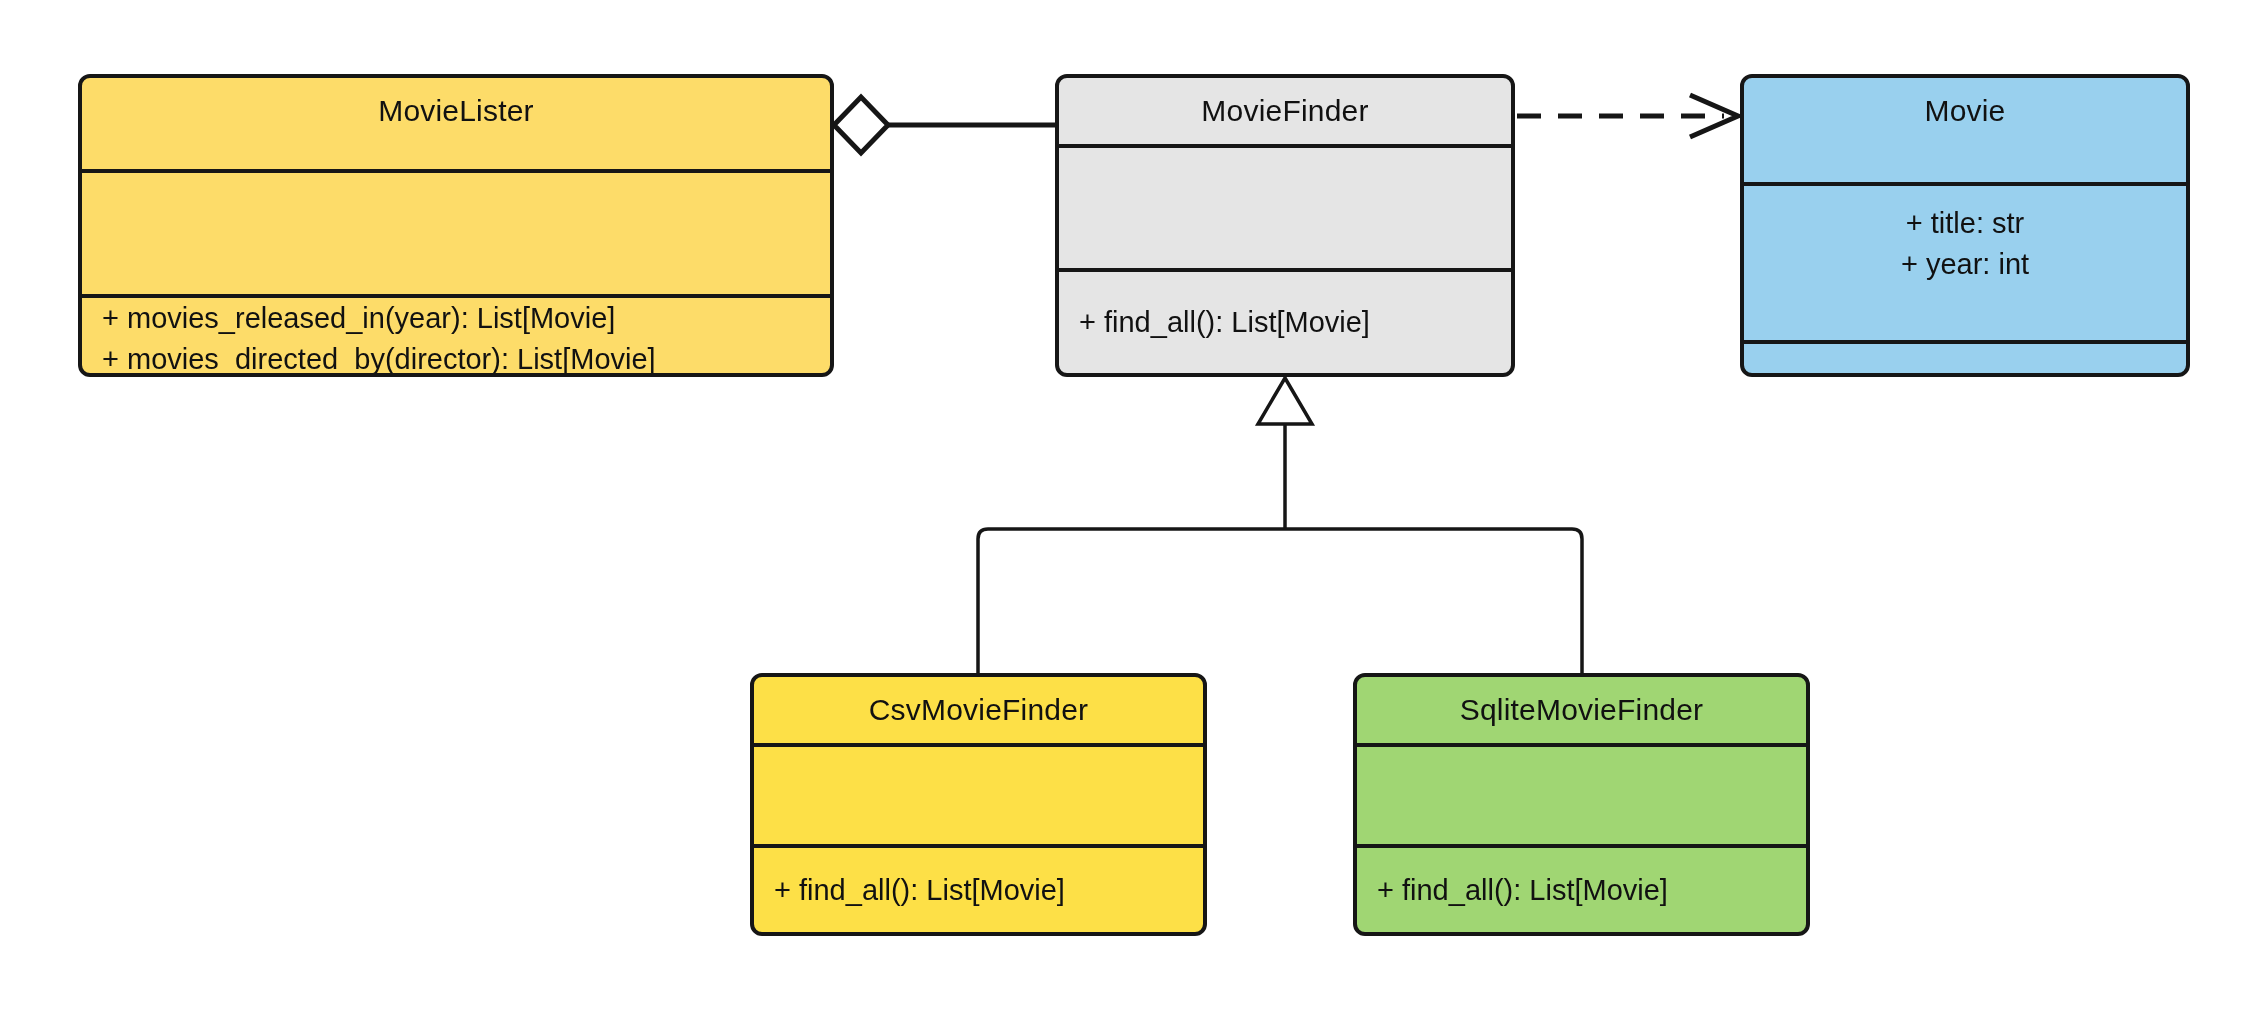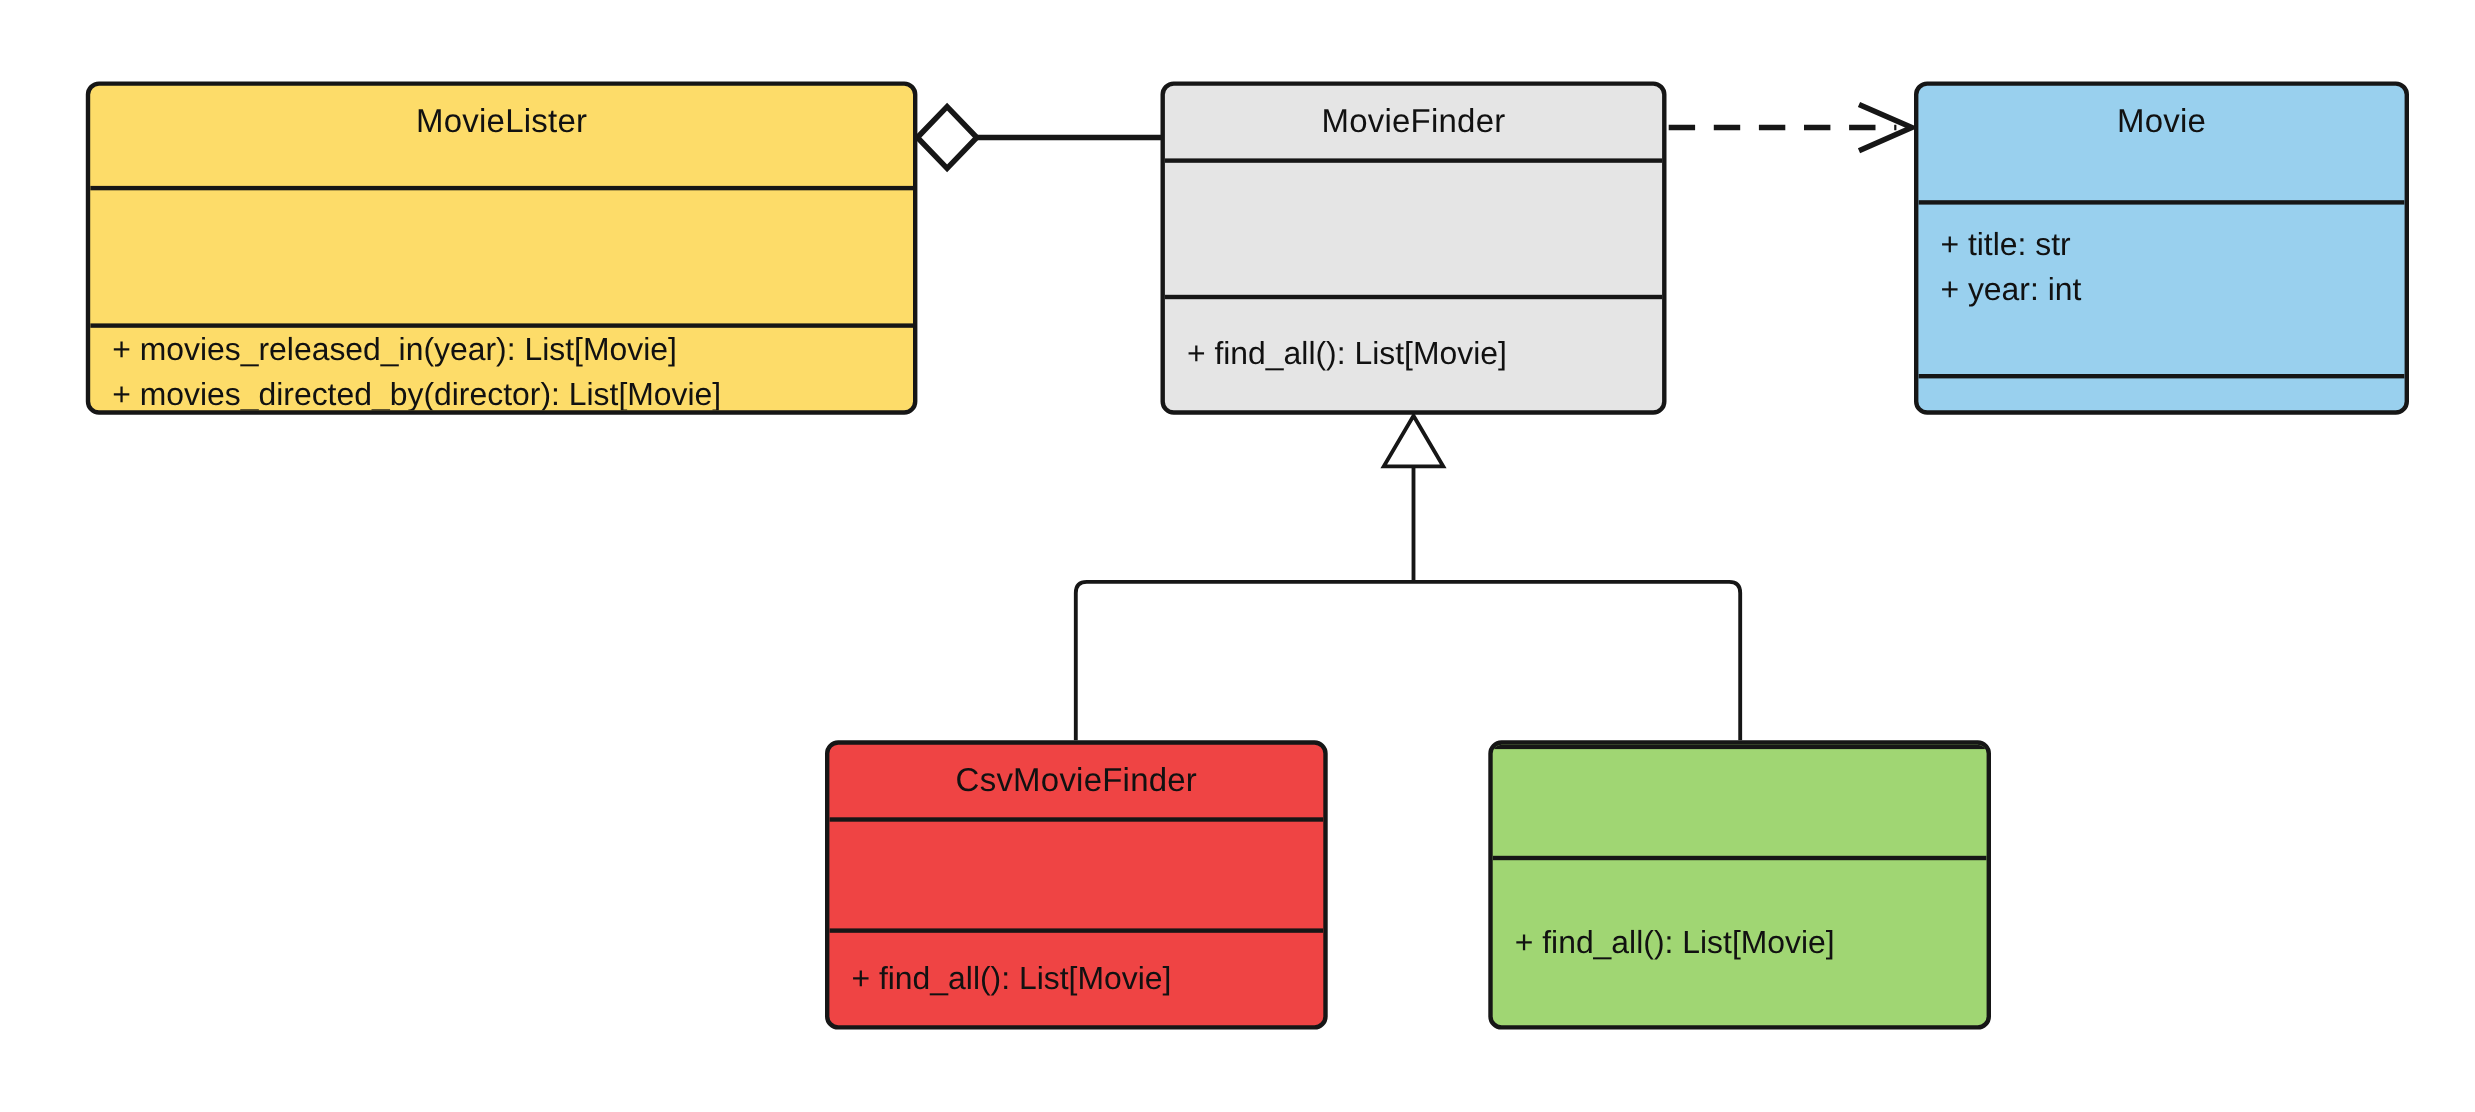--- a/index.html
+++ b/index.html
@@ -71,35 +71,36 @@
   <div class="uml-class" style="left: 1055px; top: 74px; width: 460px; height: 303px; background-color: #e5e5e5;">
     <div class="uml-title">MovieFinder</div>
     <div class="uml-section uml-attrs" style="height:124px;"></div>
     <div class="uml-section uml-methods">
       <div class="member">+ find_all(): List[Movie]</div>
     </div>
   </div>
 
   <div class="uml-class" style="left: 1740px; top: 74px; width: 450px; height: 303px; background-color: rgb(153, 208, 238); gap: 38px;">
     <div class="uml-title">Movie</div>
-    <div class="uml-section uml-attrs" style="height:120px;">
+    <div class="uml-section uml-attrs" style="height:120px;align-items:center;">
       <div class="member">+ title: str</div>
       <div class="member">+ year: int</div>
     </div>
     <div class="uml-section uml-methods"></div>
   </div>
 
-  <div class="uml-class" style="left: 750px; top: 673px; width: 457px; height: 263px; background-color: #ef4444;">
+  <div class="uml-class" style="left: 750px; top: 673px; width: 457px; height: 263px; background-color: #fde047;">
     <div class="uml-title">CsvMovieFinder</div>
     <div class="uml-section uml-attrs" style="height:101px;"></div>
     <div class="uml-section uml-methods">
       <div class="member">+ find_all(): List[Movie]</div>
     </div>
   </div>
 
   <div class="uml-class" style="left: 1353px; top: 673px; width: 457px; height: 263px; background-color: rgb(160, 214, 115);">
+    <div class="uml-title">SqliteMovieFinder</div>
     <div class="uml-section uml-attrs" style="height:101px;"></div>
     <div class="uml-section uml-methods">
       <div class="member">+ find_all(): List[Movie]</div>
     </div>
   </div>
 
 </div>
 
 </body></html>

